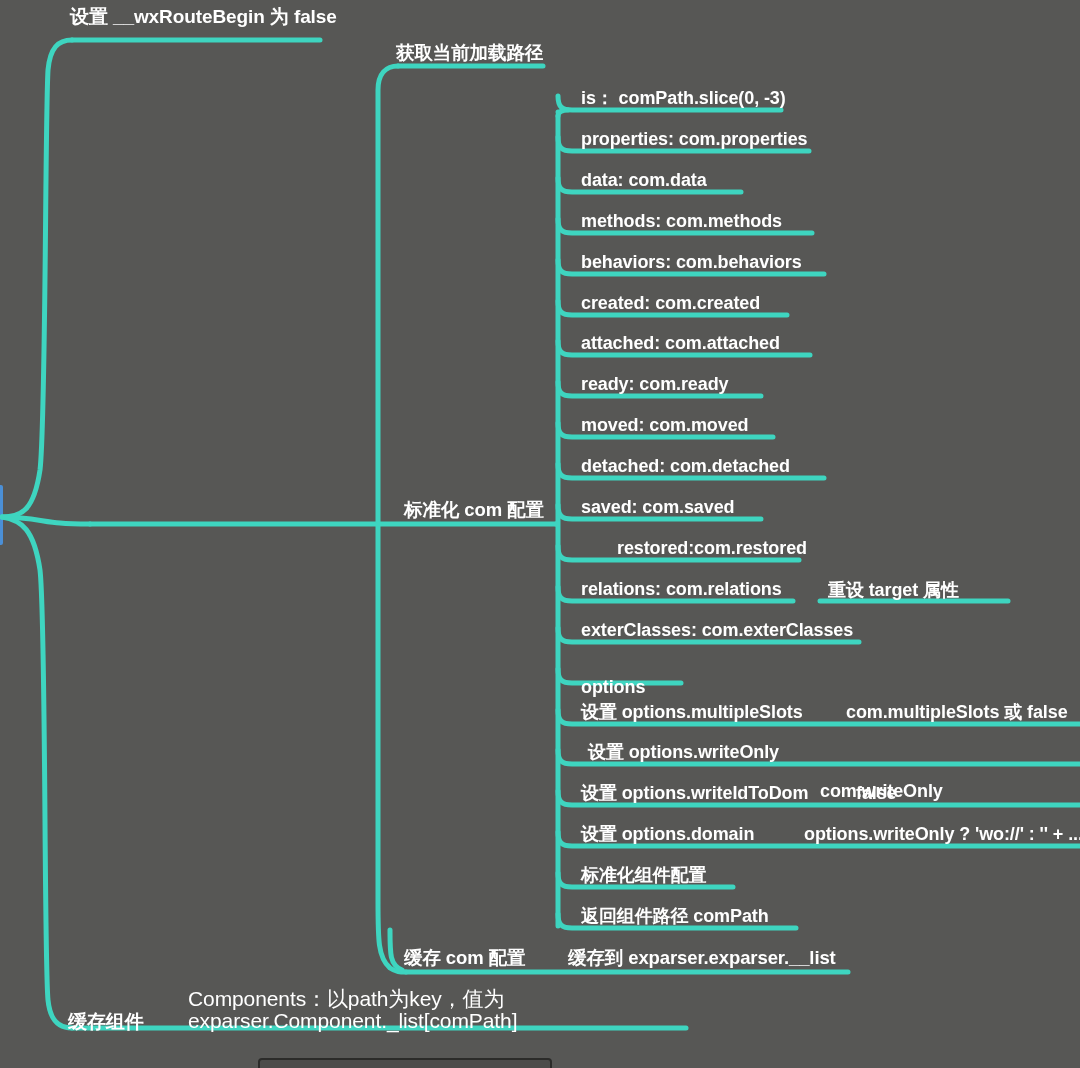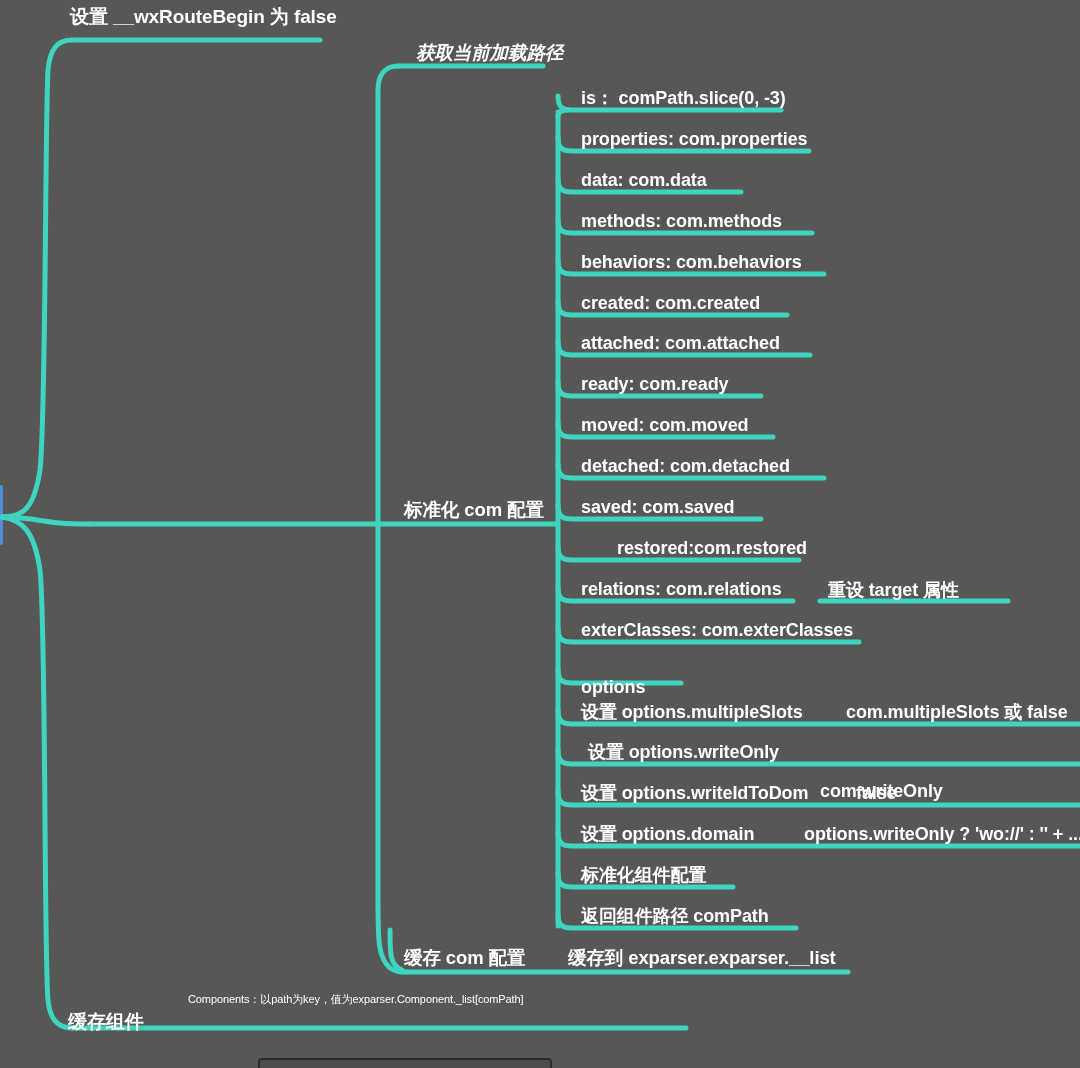--- a/index.html
+++ b/index.html
@@ -17,21 +17,21 @@
     position:absolute;
     color:#ffffff;
     font-weight:bold;
     white-space:nowrap;
     letter-spacing:-0.1px;
     line-height:1.0;
   }
   .node.lvl1{font-size:19px;}
   .node.lvl2{font-size:18.5px;}
   .node.lvl3{font-size:18px;}
-  .node.plain{font-weight:normal;font-size:11px;line-height:22px;white-space:normal;}
+  .node.plain{font-weight:normal;font-size:21px;line-height:22px;white-space:normal;}
 
   .rootstub{
     position:absolute;
     background:#4b8fd6;
     border-radius:2px;
   }
   .bottombox{
     position:absolute;
     background:#4c4c4a;
     border:2px solid #2b2b29;
@@ -101,21 +101,21 @@
           <path d="M820,601 L1008,601" fill="none" stroke="#3ed5c0" stroke-width="5" stroke-linecap="round"></path>
         </g>
 
       <path d="M390,930 C390,955 390,965 402,970"></path>
     </g>
   </svg>
 
   <div class="node lvl1" style="left:70px;top:7px;">设置 __wxRouteBegin 为 false</div>
 
 
-  <div class="node lvl2" style="left:416px;top:44px;font-style:italic;">获取当前加载路径</div>
+  <div class="node lvl2" style="left:396px;top:44px;">获取当前加载路径</div>
 
   <div class="node lvl2" style="left:404px;top:501px;">标准化 com 配置</div>
 
   <div class="node lvl2" style="left:404px;top:949px;">缓存 com 配置</div>
   <div class="node lvl2" style="left:568px;top:949px;">缓存到 exparser.exparser.__list</div>
 
   <div class="node lvl1" style="left:68px;top:1012px;">缓存组件</div>
   <div class="node plain" style="left:188px;top:988px;width:500px;">Components：以path为key，值为exparser.Component._list[comPath]</div>
 
   <div class="node lvl3" style="left:828px;top:581px;">重设 target 属性</div>

